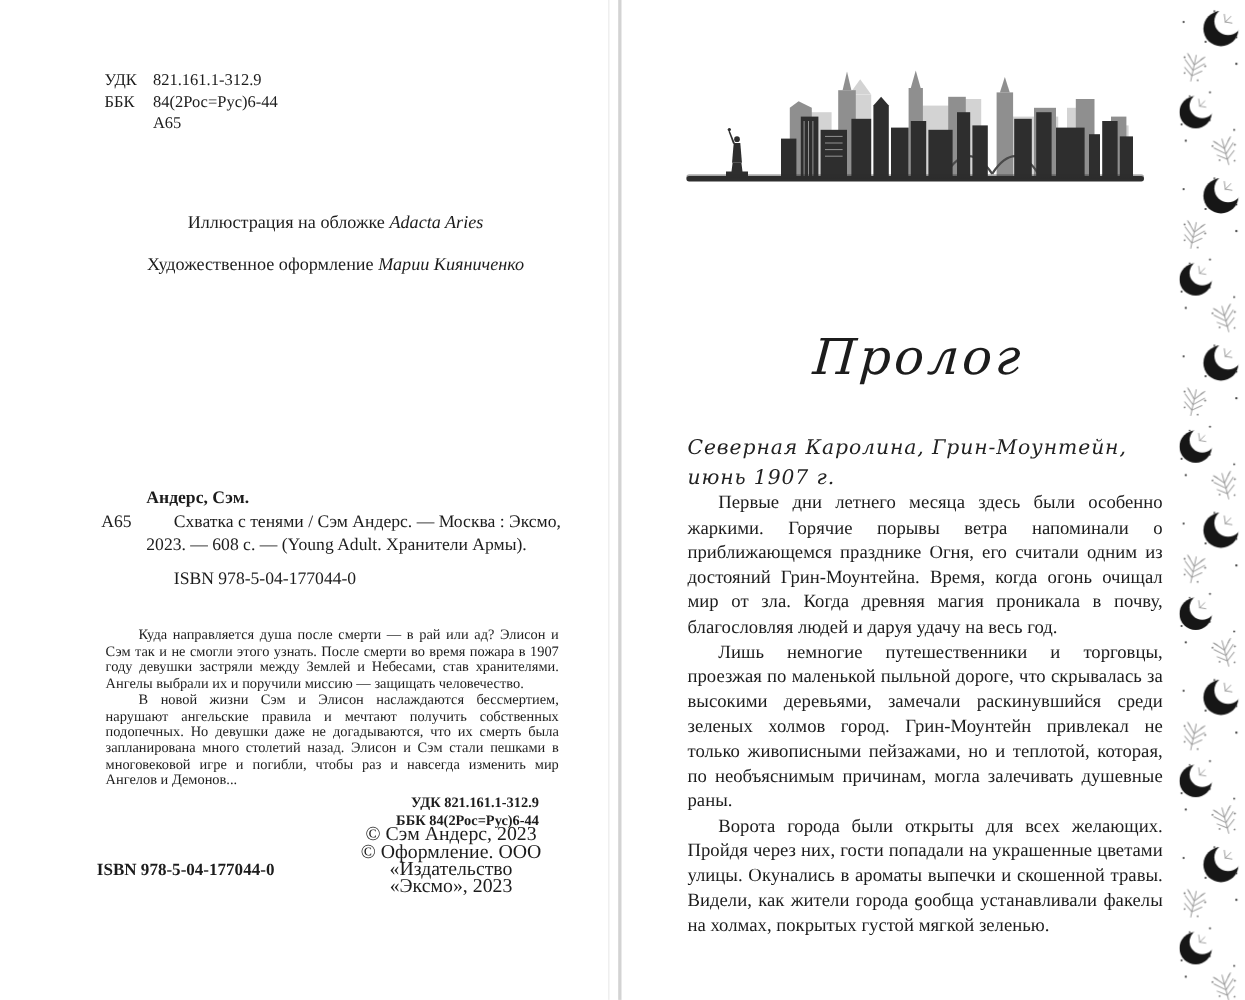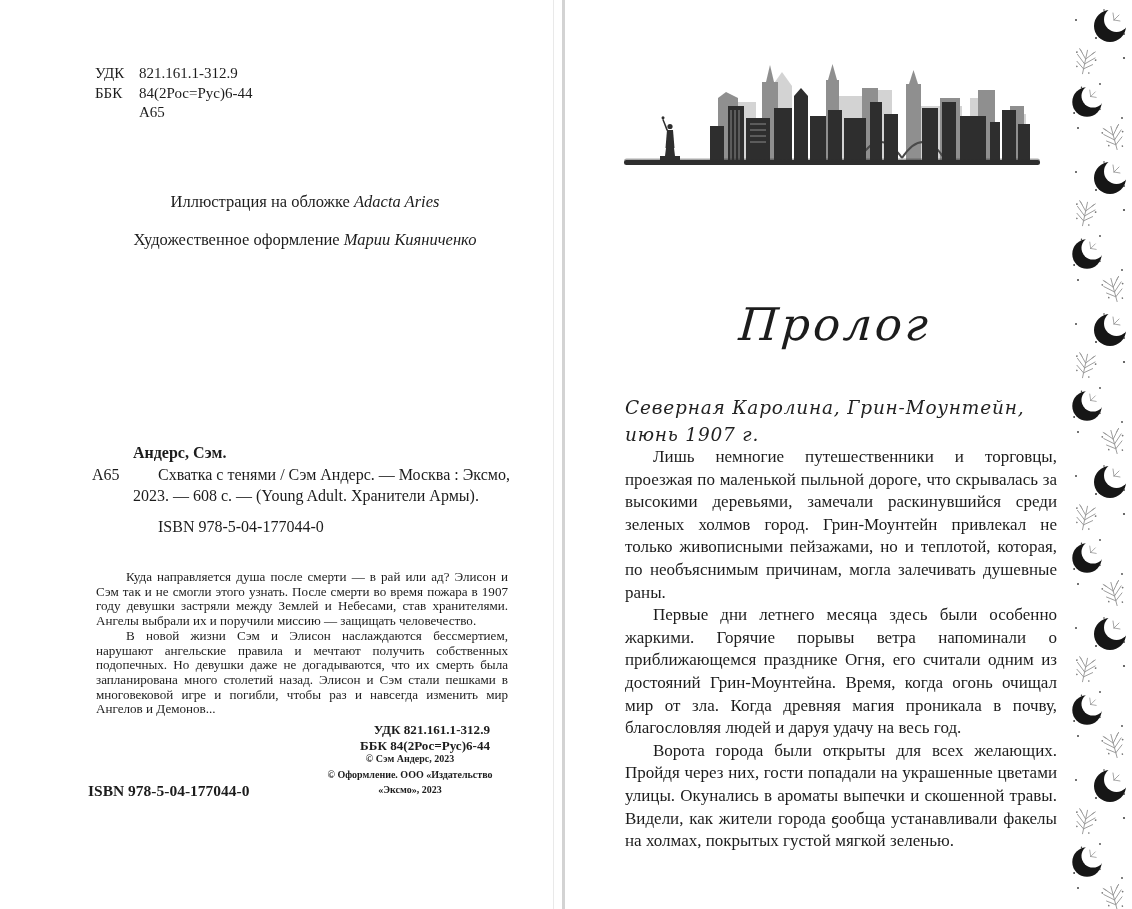--- a/index.html
+++ b/index.html
@@ -34,21 +34,21 @@
   .bib-code { position: absolute; left: 0; top: 21.5px; }
   .bib-author { padding-left: 41px; font-weight: bold; }
   .bib-line1 { padding-left: 66px; }
   .bib-line2 { padding-left: 41px; }
   .bib-isbn  { padding-left: 66px; margin-top: 9px; }
 
   .annot { position: absolute; left: 96px; top: 542px; width: 412px; font-size: 13.1px; line-height: 14.7px; text-align: justify; margin-top: 28px; }
   .annot p { margin: 0; text-indent: 30px; }
   .annot-foot { margin-top: 5px; padding-right: 18px; text-align: right; font-weight: bold; font-size: 13.1px; line-height: 15.6px; }
 
-  .copyr { position: absolute; left: 306px; top: 751px; width: 208px; text-align: center; font-weight: bold; font-size: 10px; line-height: 15.6px; }
+  .copyr { position: absolute; left: 306px; top: 751px; width: 208px; text-align: center; font-weight: normal; font-size: 18px; line-height: 15.6px; }
 
   .isbn-foot { position: absolute; left: 88px; top: 782px; font-weight: bold; font-size: 15.5px; }
 
   
   .skyline { position: absolute; left: 54px; top: 60px; width: 424px; height: 198px; }
 
   .chapter-title {
     position: absolute; left: 56px; top: 298px; width: 426px;
     margin: 0; text-align: center;
     font-family: "DejaVu Serif", serif;
@@ -200,22 +200,22 @@
     </svg>
 
     <h1 class="chapter-title">Пролог</h1>
 
     <div class="dateline">
       <div>Северная Каролина, Грин-Моунтейн,</div>
       <div>июнь 1907 г.</div>
     </div>
 
     <div class="bodytext">
+      <p>Первые дни летнего месяца здесь были особенно жаркими. Горячие порывы ветра напоминали о приближающемся празднике Огня, его считали одним из достояний Грин-Моунтейна. Время, когда огонь очищал мир от зла. Когда древняя магия проникала в почву, благословляя людей и даруя удачу на весь год.</p>
       <p>Лишь немногие путешественники и торговцы, проезжая по маленькой пыльной дороге, что скрывалась за высокими деревьями, замечали раскинувшийся среди зеленых холмов город. Грин-Моунтейн привлекал не только живописными пейзажами, но и теплотой, которая, по необъяснимым причинам, могла залечивать душевные раны.</p>
-      <p>Первые дни летнего месяца здесь были особенно жаркими. Горячие порывы ветра напоминали о приближающемся празднике Огня, его считали одним из достояний Грин-Моунтейна. Время, когда огонь очищал мир от зла. Когда древняя магия проникала в почву, благословляя людей и даруя удачу на весь год.</p>
       <p>Ворота города были открыты для всех желающих. Пройдя через них, гости попадали на украшенные цветами улицы. Окунались в ароматы выпечки и скошенной травы. Видели, как жители города сообща устанавливали факелы на холмах, покрытых густой мягкой зеленью.</p>
     </div>
 
     <div class="pageno">5</div>
   </section>
 
   <svg class="ornament-strip" viewBox="0 0 64 909" xmlns="http://www.w3.org/2000/svg" aria-hidden="true">
     <defs>
       <g id="sprig">
         <g fill="none" stroke="#9a9a9a" stroke-width="0.9" stroke-linecap="round">

